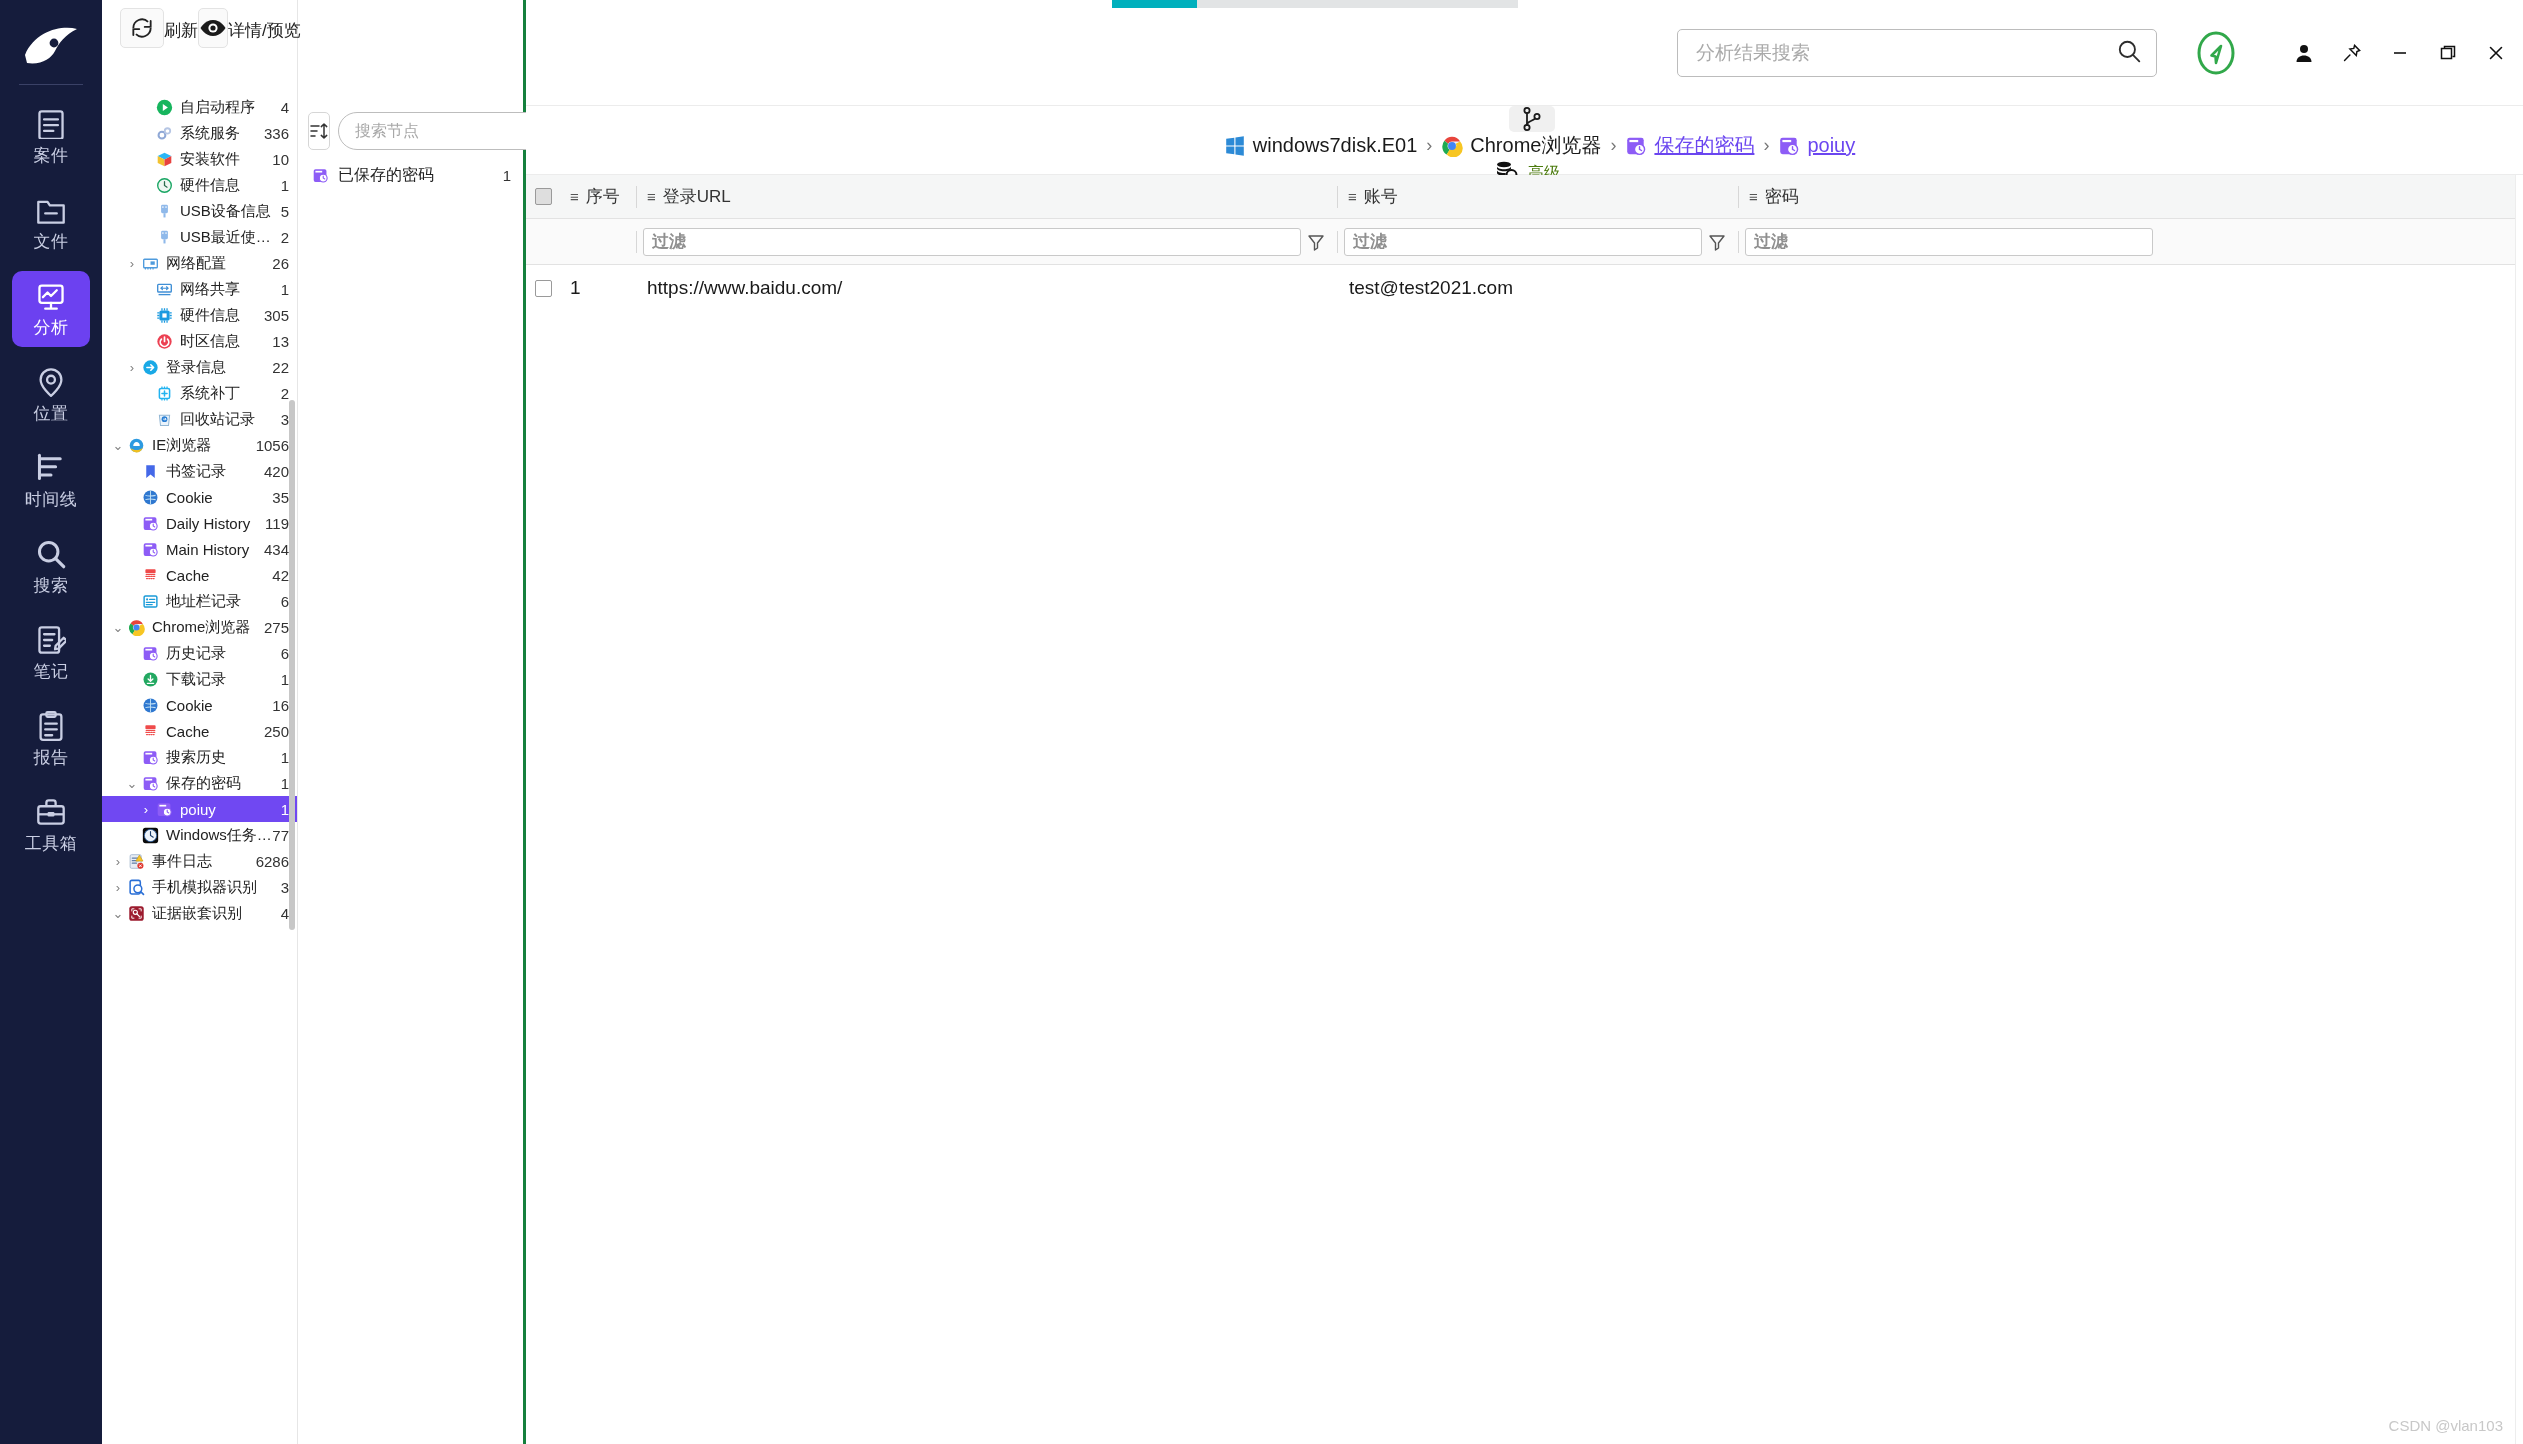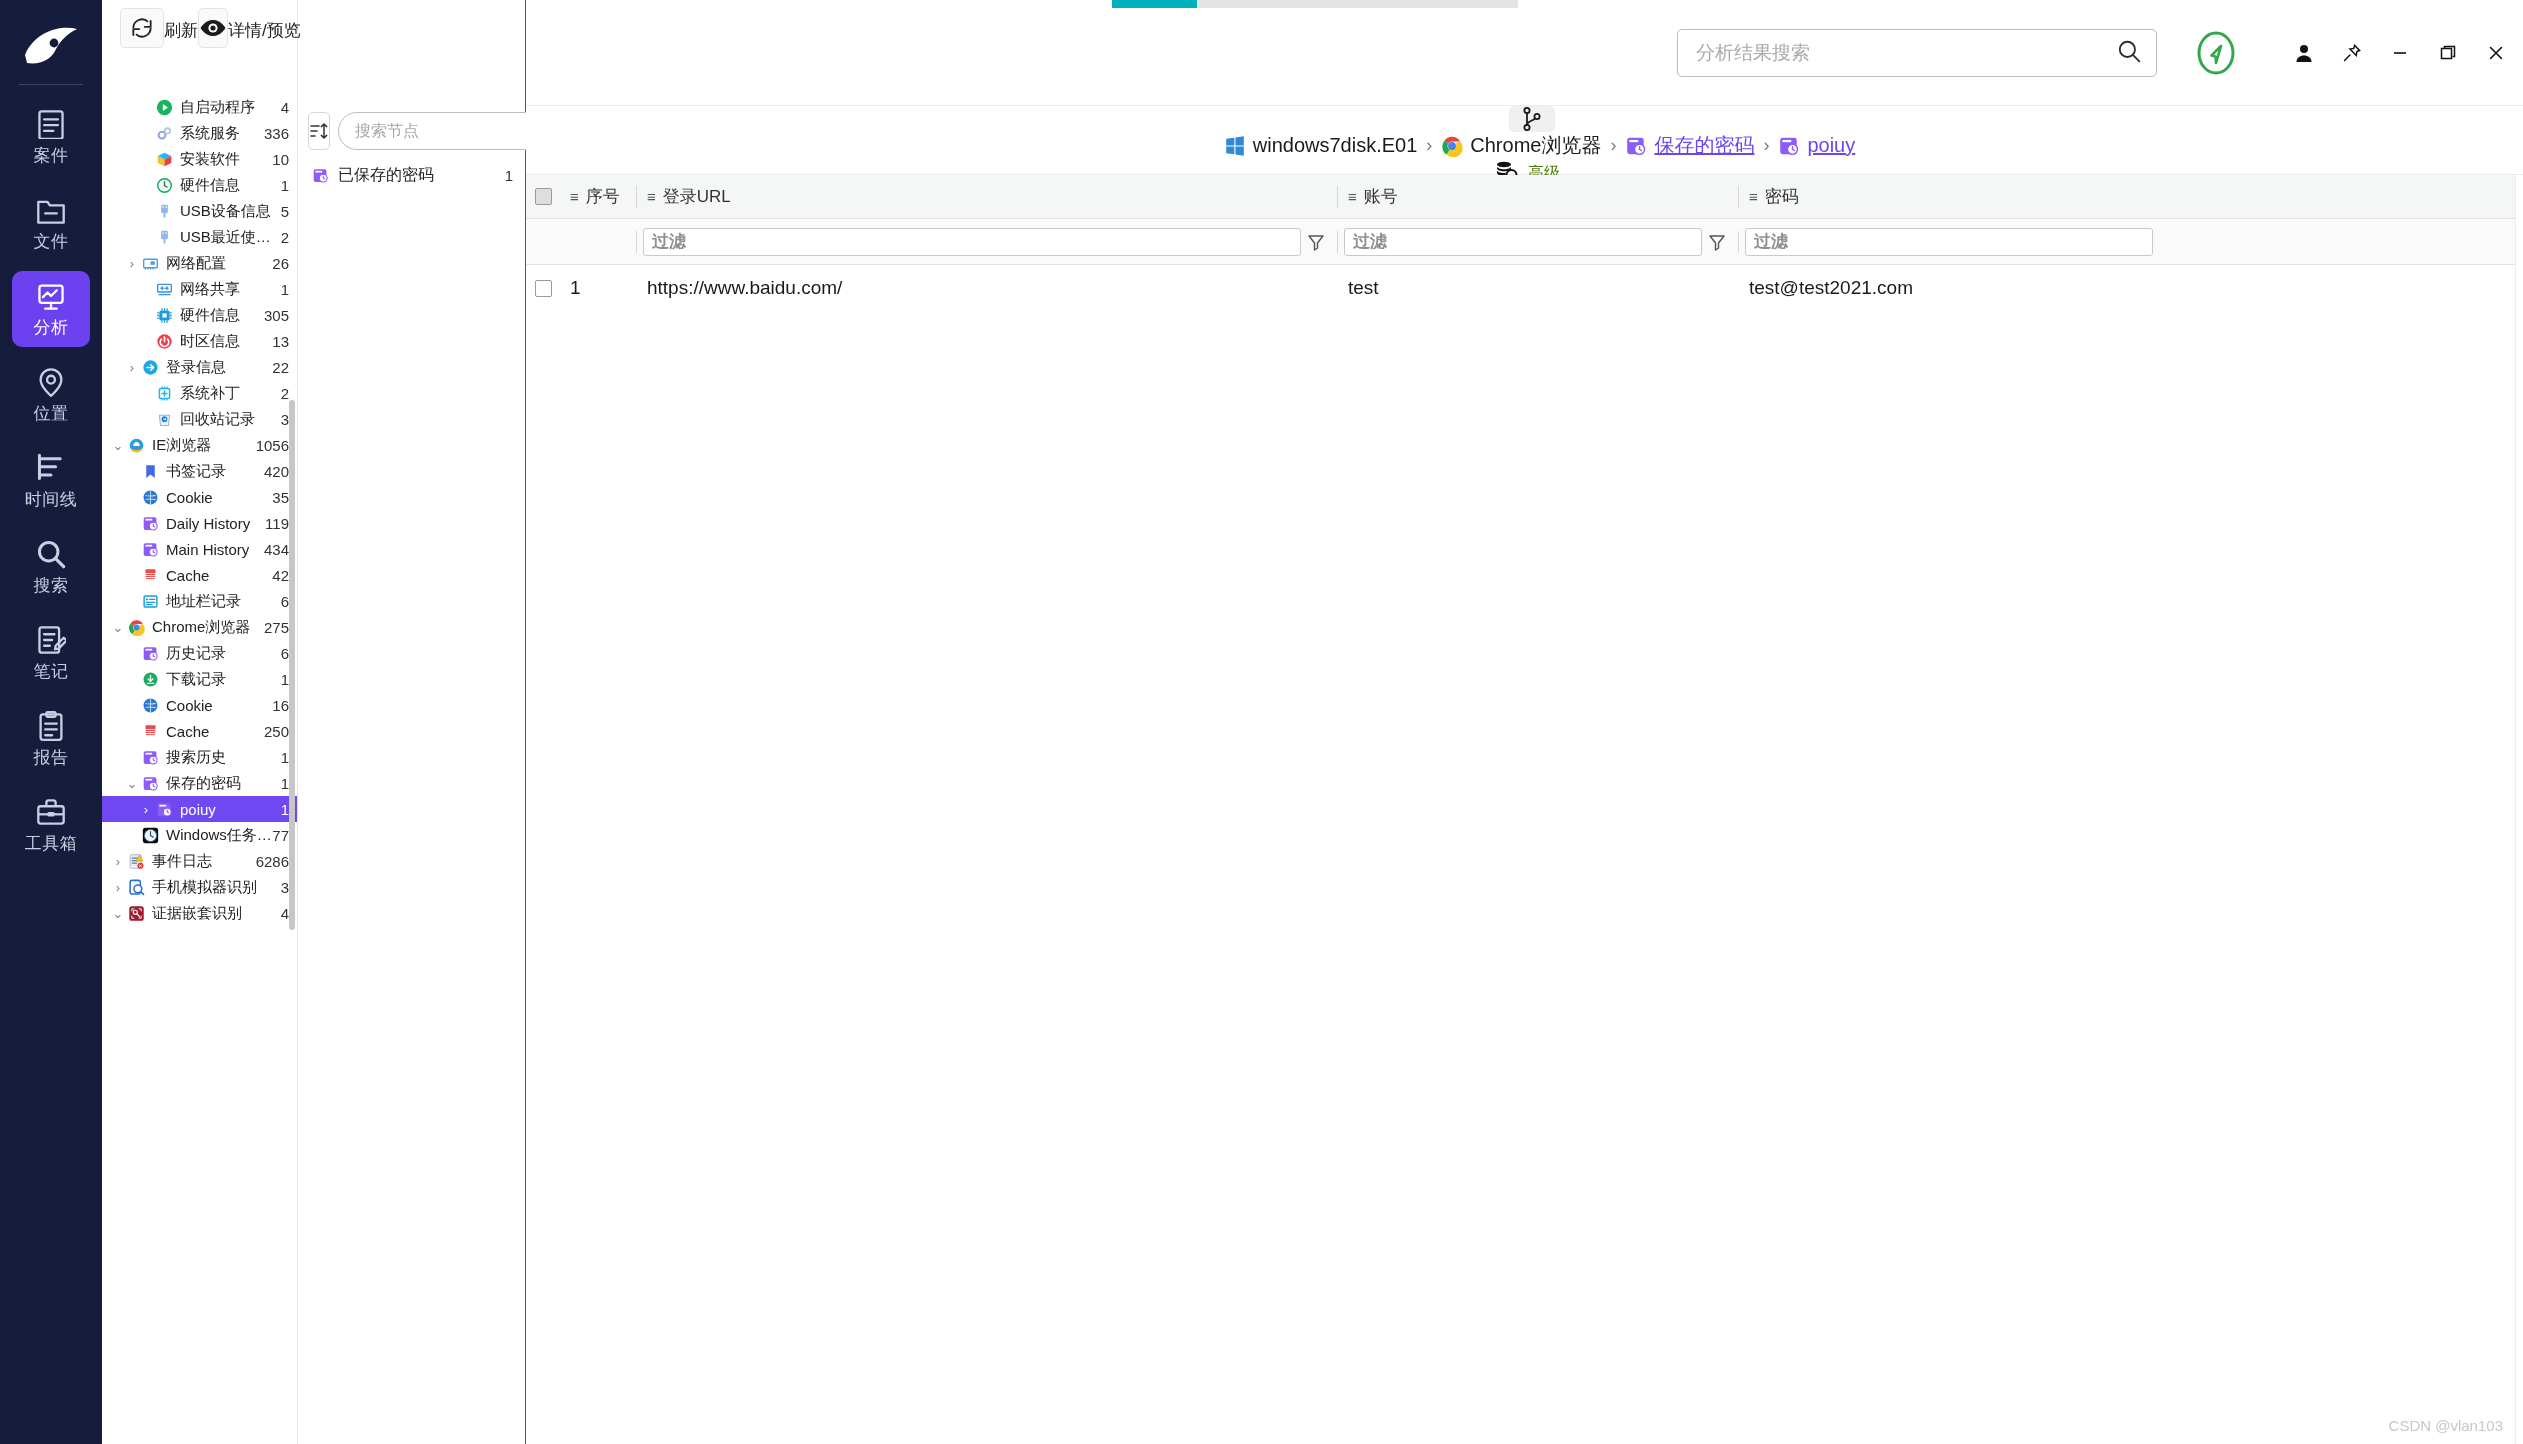--- a/index.html
+++ b/index.html
@@ -69,21 +69,21 @@
   .tb-btn { width: 78px; display:flex; flex-direction:row; align-items:center; cursor:pointer; }
   .tb-btn .box {
     width: 48px; height: 40px; border: 1px solid #e3e3e3; border-radius: 5px;
     background: #fafafa; display:flex; align-items:center; justify-content:center;
   }
   .tb-btn .cap { font-size: 17px; color: #222; margin-top: 4px; white-space: nowrap;}
 
   
   .node-panel {
     width: 228px; flex: 0 0 228px; background: #ffffff;
-    border-right: 1px solid #15803d; padding-top: 112px;
+    border-right: 3px solid #15803d; padding-top: 112px;
   }
   .node-search-row { display:flex; align-items:center; gap: 8px; padding: 0 10px; }
   .sort-btn {
     width: 38px; height: 38px; border: 1px solid #d6d6d6; border-radius: 5px;
     background: #fff; display:flex; align-items:center; justify-content:center; cursor:pointer;
   }
   .node-input-wrap {
     flex: 1; height: 38px; border: 1px solid #bdbdbd; border-radius: 19px;
     display:flex; align-items:center; padding: 0 12px 0 16px; background:#fff;
   }
@@ -972,21 +972,20 @@
 
       <div id="tbody">
           <div class="trow">
             <div class="th-check">
               <span class="chk white"></span>
             </div>
             <div class="td col-idx">1</div>
             <div class="th-div" style="visibility:hidden"></div>
             <div class="td col-url">https://www.baidu.com/</div>
             <div class="th-div" style="visibility:hidden"></div>
-            <div class="td col-acct">test</div>
             <div class="th-div" style="visibility:hidden"></div>
             <div class="td col-pwd">test@test2021.com</div>
           </div>
         </div>
     </div>
 
     <div class="vscroll-right"></div>
     <div class="watermark">CSDN @vlan103</div>
   </div>
 </div>

